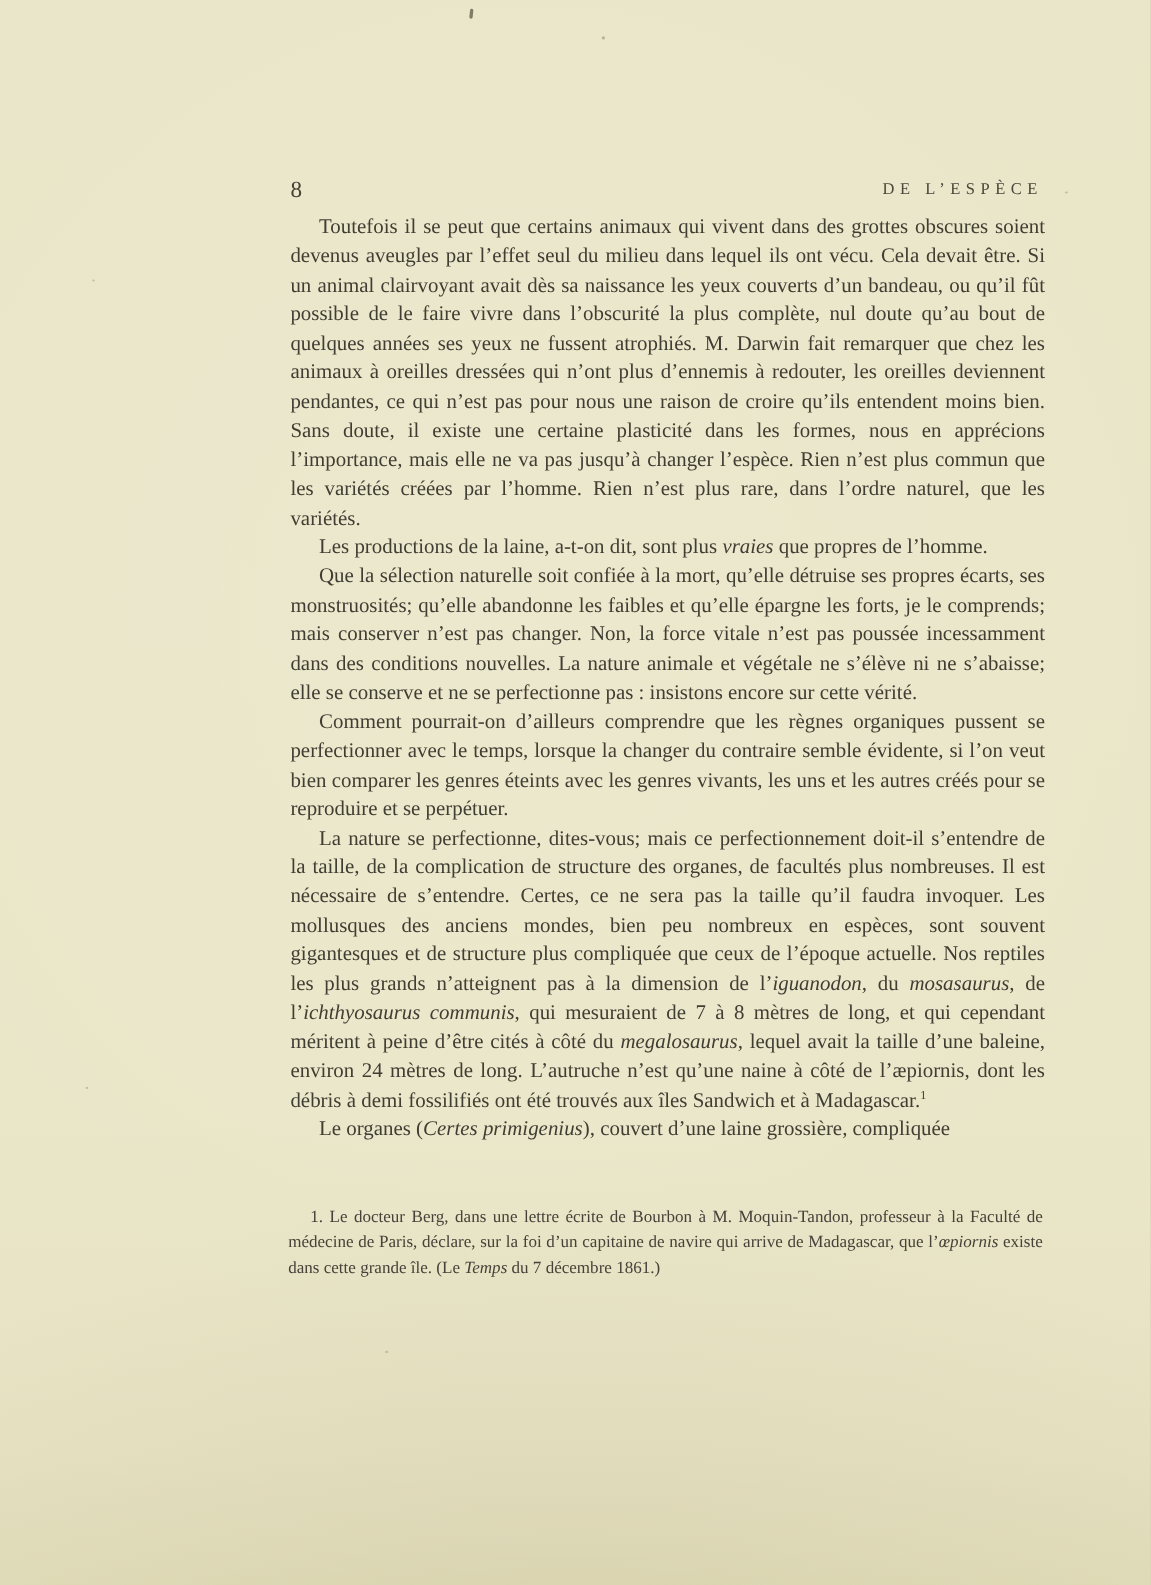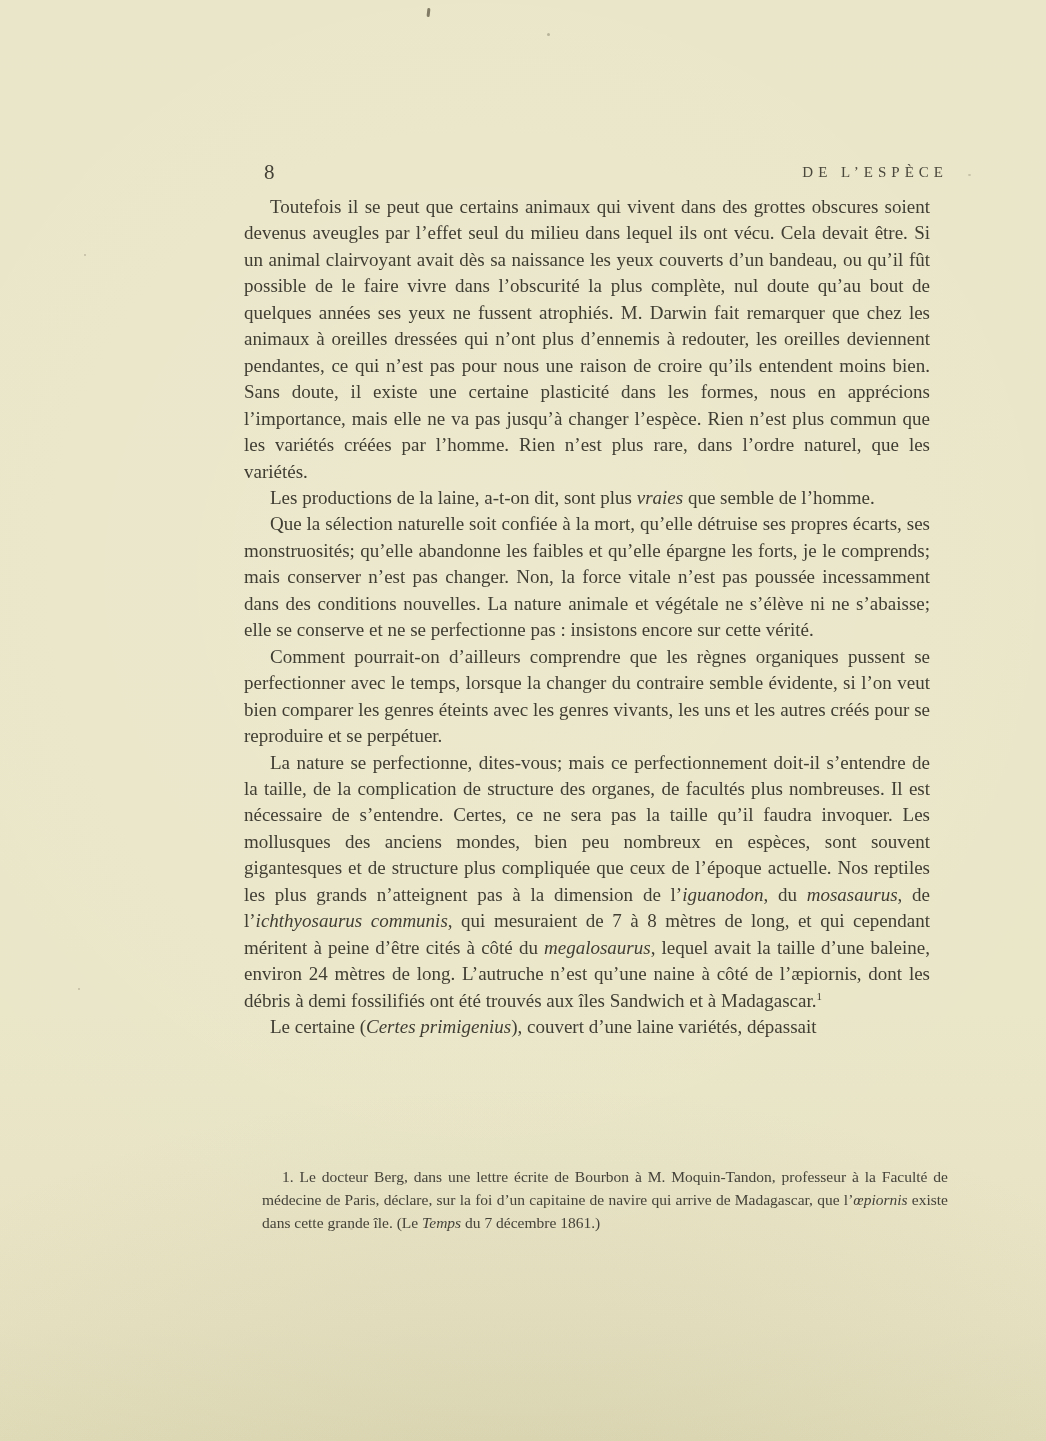--- a/index.html
+++ b/index.html
@@ -37,42 +37,42 @@
     text-align: right;
     font-size: 15px;
     letter-spacing: 5px;
     padding-top: 4px;
     color: #4a473c;
     white-space: nowrap;
   }
   .body-text {
     position: absolute;
     top: 194px;
-    left: 244px;
+    left: 264px;
     width: 686px;
     text-align: justify;
     font-size: 19px;
     line-height: 26.45px;
     color: #403d33;
   }
   .body-text p {
     margin: 0;
     text-indent: 26px;
   }
   .body-text i, .footnote i {
     margin-top: 20px;
   }
   sup {
     font-size: 11px;
     line-height: 0;
     vertical-align: super;
   }
   .footnote {
     position: absolute;
-    top: 1165px;
+    top: 1095px;
     left: 262px;
     width: 686px;
     text-align: justify;
     font-size: 15.5px;
     line-height: 23px;
     color: #45423a;
   }
   .footnote p {
     margin: 0;
     text-indent: 20px;
@@ -105,24 +105,24 @@
   <div class="speck dot-b" style="left:84px; top:254px;"></div>
   <div class="speck dot-c" style="left:350px; top:1228px;"></div>
 
   <div class="running-head">
     <span class="page-number">8</span>
     <div class="running-title">DE L’ESPÈCE</div>
   </div>
 
   <div class="body-text">
       <p><span>Toutefois il se peut que certains animaux qui vivent dans des grottes obscures soient devenus aveugles par l’effet seul du milieu dans lequel ils ont vécu. Cela devait être. Si un animal clairvoyant avait dès sa naissance les yeux couverts d’un bandeau, ou qu’il fût possible de le faire vivre dans l’obscurité la plus complète, nul doute qu’au bout de quelques années ses yeux ne fussent atrophiés. M. Darwin fait remarquer que chez les animaux à oreilles dressées qui n’ont plus d’ennemis à redouter, les oreilles deviennent pendantes, ce qui n’est pas pour nous une raison de croire qu’ils entendent moins bien. Sans doute, il existe une certaine plasticité dans les formes, nous en apprécions l’importance, mais elle ne va pas jusqu’à changer l’espèce. Rien n’est plus commun que les variétés créées par l’homme. Rien n’est plus rare, dans l’ordre naturel, que les variétés.</span></p>
-      <p><span>Les productions de la laine, a-t-on dit, sont plus </span><i>vraies</i><span> que semble de l’homme.</span></p>
+      <p><span>Les productions de la laine, a-t-on dit, sont plus </span><i>vraies</i><span> que propres de l’homme.</span></p>
       <p><span>Que la sélection naturelle soit confiée à la mort, qu’elle détruise ses propres écarts, ses monstruosités; qu’elle abandonne les faibles et qu’elle épargne les forts, je le comprends; mais conserver n’est pas changer. Non, la force vitale n’est pas poussée incessamment dans des conditions nouvelles. La nature animale et végétale ne s’élève ni ne s’abaisse; elle se conserve et ne se perfectionne pas : insistons encore sur cette vérité.</span></p>
       <p><span>Comment pourrait-on d’ailleurs comprendre que les règnes organiques pussent se perfectionner avec le temps, lorsque la changer du contraire semble évidente, si l’on veut bien comparer les genres éteints avec les genres vivants, les uns et les autres créés pour se reproduire et se perpétuer.</span></p>
       <p><span>La nature se perfectionne, dites-vous; mais ce perfectionnement doit-il s’entendre de la taille, de la complication de structure des organes, de facultés plus nombreuses. Il est nécessaire de s’entendre. Certes, ce ne sera pas la taille qu’il faudra invoquer. Les mollusques des anciens mondes, bien peu nombreux en espèces, sont souvent gigantesques et de structure plus compliquée que ceux de l’époque actuelle. Nos reptiles les plus grands n’atteignent pas à la dimension de l’</span><i>iguanodon</i><span>, du </span><i>mosasaurus</i><span>, de l’</span><i>ichthyosaurus communis</i><span>, qui mesuraient de 7 à 8 mètres de long, et qui cependant méritent à peine d’être cités à côté du </span><i>megalosaurus</i><span>, lequel avait la taille d’une baleine, environ 24 mètres de long. L’autruche n’est qu’une naine à côté de l’æpiornis, dont les débris à demi fossilifiés ont été trouvés aux îles Sandwich et à Madagascar.</span><sup>1</sup></p>
-      <p><span>Le certaine (</span><i>Certes primigenius</i><span>), couvert d’une laine variétés, dépassait</span></p>
+      <p><span>Le organes (</span><i>Certes primigenius</i><span>), couvert d’une laine grossière, compliquée</span></p>
     </div>
 
   <div class="footnote">
       <p><span>1. Le docteur Berg, dans une lettre écrite de Bourbon à M. Moquin-Tandon, professeur à la Faculté de médecine de Paris, déclare, sur la foi d’un capitaine de navire qui arrive de Madagascar, que l’</span><i>œpiornis</i><span> existe dans cette grande île. (Le </span><i>Temps</i><span> du 7 décembre 1861.)</span></p>
     </div>
 
 </div>
 
 </body></html>

